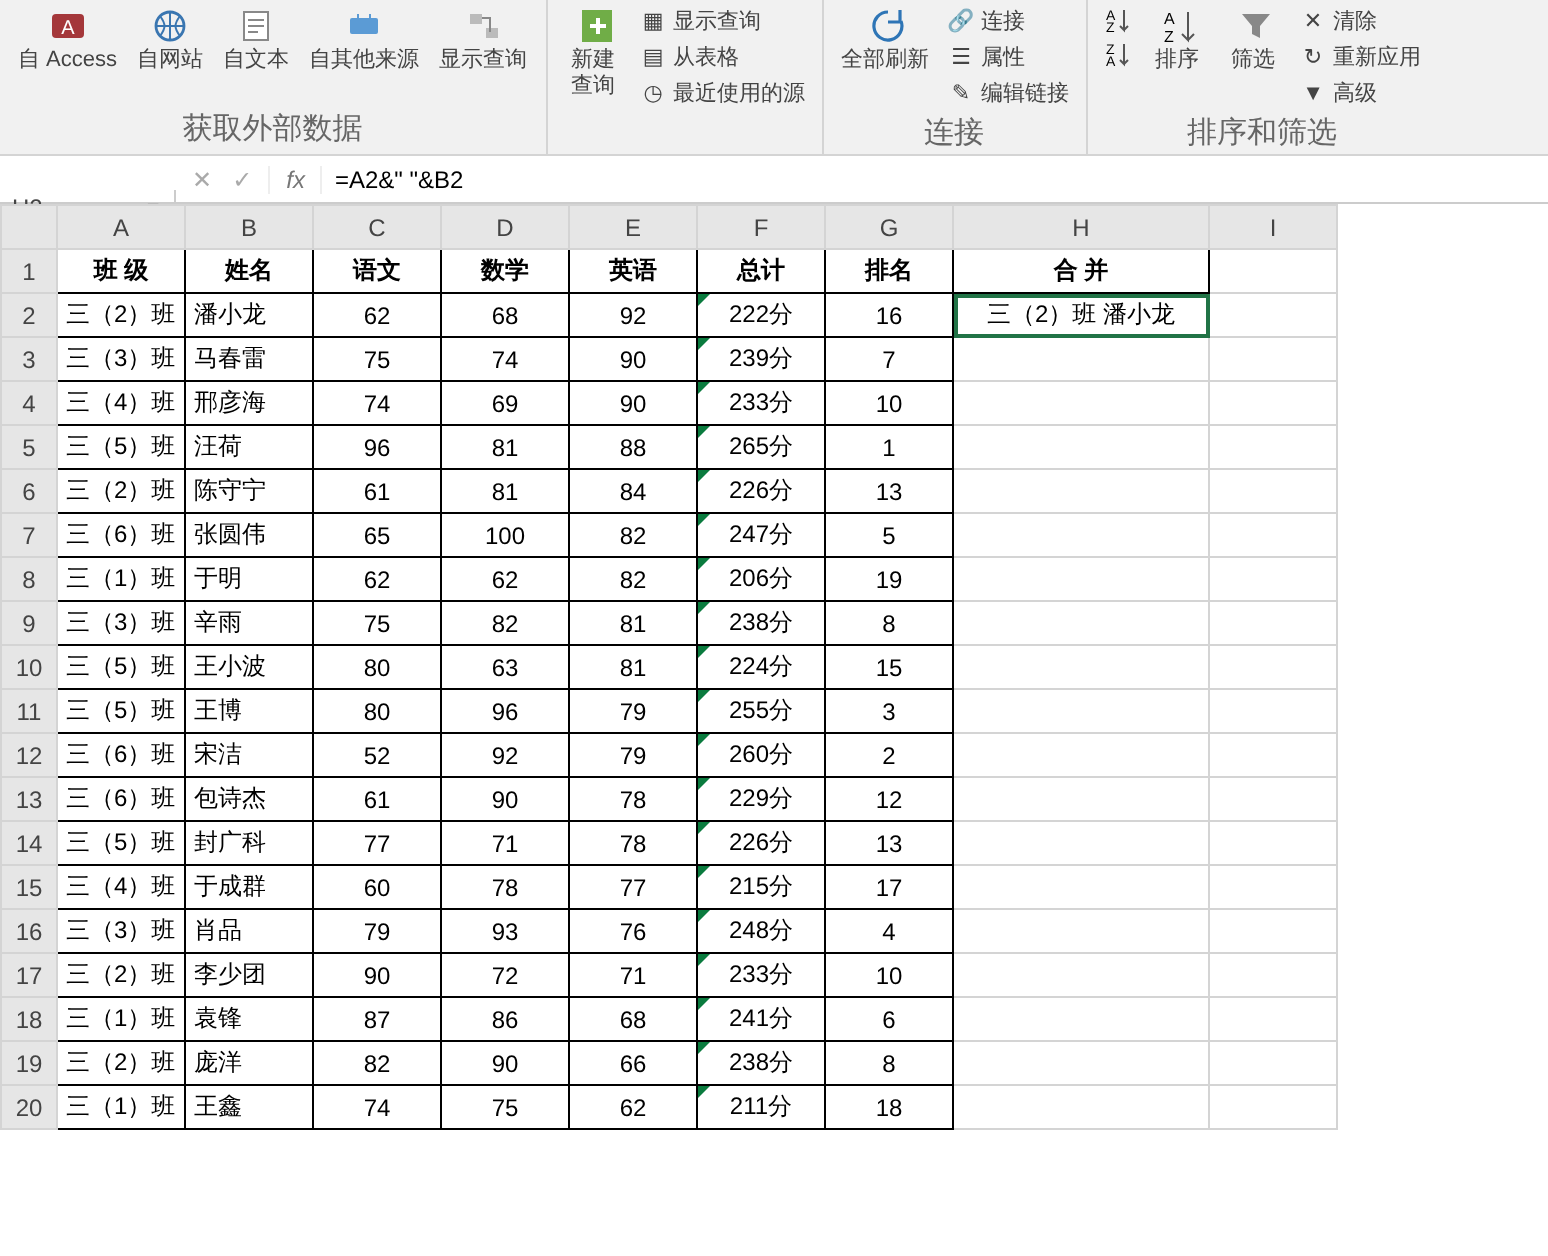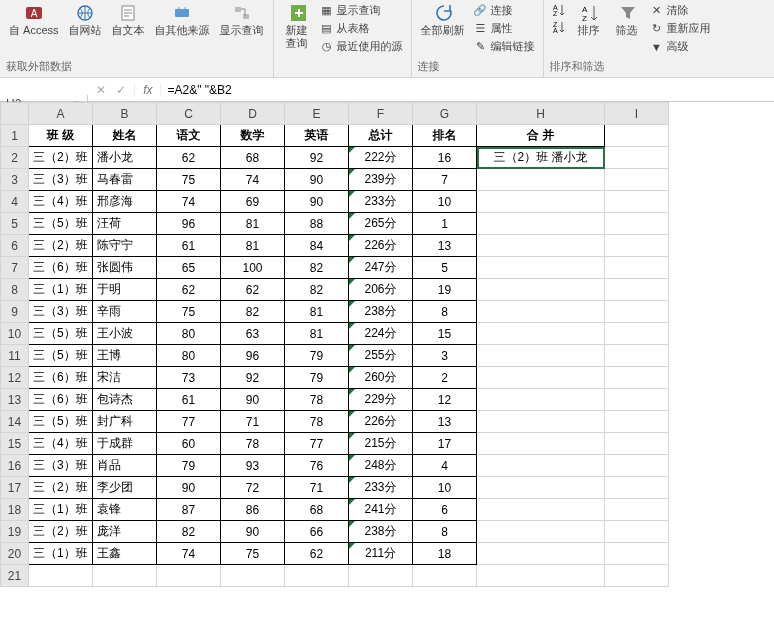--- a/index.html
+++ b/index.html
@@ -4,21 +4,21 @@
 <style>
 * { box-sizing: border-box; margin: 0; padding: 0; font-family: "Microsoft YaHei", "SimSun", sans-serif; }
 body { background: #fff; font-size: 12px; color: #444; overflow: hidden; width: 774px; height: 628px; }
 
 
 .ribbon { background: #f1f1f1; border-bottom: 1px solid #d4d4d4; height: 78px; display: flex; }
 .ribbon-group { display: flex; flex-direction: column; border-right: 1px solid #d4d4d4; padding: 2px 6px 0 6px; }
 .ribbon-buttons { display: flex; gap: 4px; flex: 1; align-items: flex-start; }
 .ribbon-btn { display: flex; flex-direction: column; align-items: center; gap: 2px; padding: 2px 3px; cursor: pointer; color: #444; font-size: 11px; line-height: 1.2; text-align: center; min-width: 34px; }
 .ribbon-icon { width: 18px; height: 18px; display: flex; align-items: center; justify-content: center; }
-.ribbon-group-label { text-align: left; font-size: 11px; color: #666; padding: 2px 0 3px 0; }
+.ribbon-group-label { text-align: center; font-size: 15px; color: #666; padding: 2px 0 3px 0; }
 .ribbon-sub { display: flex; flex-direction: column; gap: 1px; font-size: 11px; }
 .ribbon-sub-item { display: flex; align-items: center; gap: 3px; cursor: pointer; padding: 1px 2px; }
 .mini-icon { width: 14px; height: 14px; display: inline-flex; align-items: center; justify-content: center; }
 
 
 .formula-row { display: flex; align-items: center; border-bottom: 1px solid #ccc; height: 24px; background: #fff; }
 .name-box { width: 88px; border-right: 1px solid #ccc; padding: 2px 6px; font-size: 12px; display: flex; align-items: center; justify-content: space-between; margin-top: 28px; }
 .name-box .dd { color: #888; font-size: 9px; }
 .fx-label { padding: 0 8px; font-style: italic; color: #777; border-right: 1px solid #eee; }
 .formula-input { flex: 1; border: none; padding: 2px 6px; font-size: 12px; outline: none; }
@@ -377,21 +377,21 @@
           <td class="cell data-b">79</td>
           <td class="cell data-b tri">255分</td>
           <td class="cell data-b">3</td>
           <td class="cell"></td>
           <td class="cell"></td>
         </tr>
         <tr>
           <th class="rowhead">12</th>
           <td class="cell text data-b">三（6）班</td>
           <td class="cell text data-b">宋洁</td>
-          <td class="cell data-b">73</td>
+          <td class="cell data-b">52</td>
           <td class="cell data-b">92</td>
           <td class="cell data-b">79</td>
           <td class="cell data-b tri">260分</td>
           <td class="cell data-b">2</td>
           <td class="cell"></td>
           <td class="cell"></td>
         </tr>
         <tr>
           <th class="rowhead">13</th>
           <td class="cell text data-b">三（6）班</td>
@@ -481,28 +481,16 @@
           <td class="cell text data-b">三（1）班</td>
           <td class="cell text data-b">王鑫</td>
           <td class="cell data-b">74</td>
           <td class="cell data-b">75</td>
           <td class="cell data-b">62</td>
           <td class="cell data-b tri">211分</td>
           <td class="cell data-b">18</td>
           <td class="cell"></td>
           <td class="cell"></td>
         </tr>
-        <tr>
-          <th class="rowhead">21</th>
-          <td class="cell"></td>
-          <td class="cell"></td>
-          <td class="cell"></td>
-          <td class="cell"></td>
-          <td class="cell"></td>
-          <td class="cell"></td>
-          <td class="cell"></td>
-          <td class="cell"></td>
-          <td class="cell"></td>
-        </tr>
       </tbody>
     </table>
 
 </div>
 
 </body></html>

